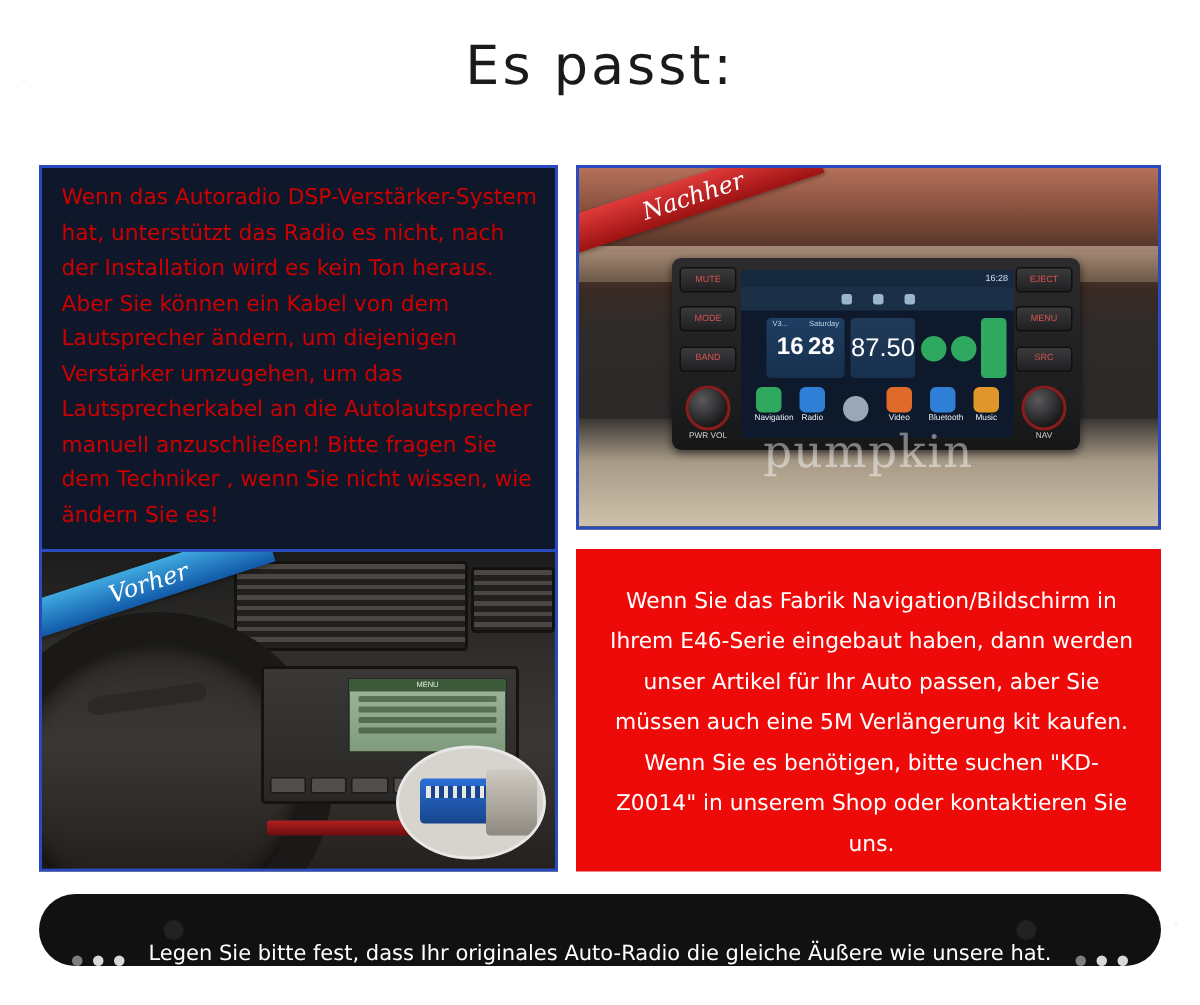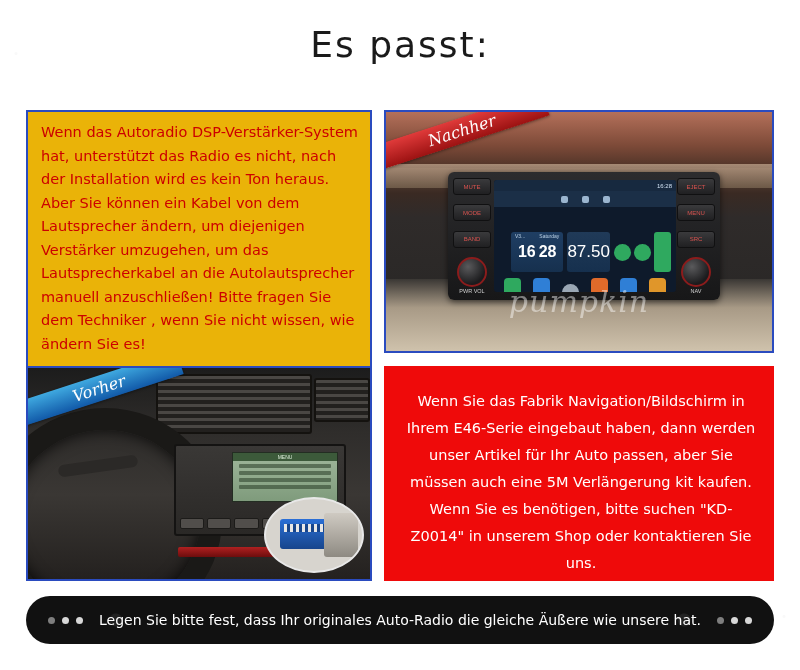--- a/index.html
+++ b/index.html
@@ -33,21 +33,21 @@
     font-weight: 400;
   }
   
   .panel-text-top {
     position: absolute;
     left: 26px;
     top: 110px;
     width: 346px;
     height: 302px;
     border: 2px solid #2a4bbf;
-    background: #eab308;
+    background: #0f172a;
     box-sizing: border-box;
     padding: 9px 10px 0 13px;
   }
   .panel-text-top p {
     margin: 0;
     color: #cc0000;
     font-size: 14.5px;
     line-height: 23.5px;
     font-family: "DejaVu Sans", sans-serif;
   }
@@ -124,21 +124,20 @@
     justify-content: center;
     gap: 14px;
   }
   .screen-top-row .dot {
     width: 7px; height: 7px; border-radius: 2px; background: #9bb5cf;
   }
   .screen-mid {
     display: flex;
     gap: 4px;
     padding: 5px 5px 0 17px;
-    margin-top: 20px;
   }
   .clock-tile {
     width: 54px; height: 40px;
     background: linear-gradient(180deg,#1f3e63,#16304e);
     border-radius: 3px;
     color: #fff;
     font-size: 16px;
     font-weight: bold;
     display: flex;
     align-items: center;
@@ -228,21 +227,20 @@
   .knob-label {
     font-size: 5.5px; color: #cfcfcf; margin-top: 1px;
   }
   .watermark {
     position: absolute;
     left: 50%;
     top: 172px;
     transform: translateX(-50%);
     color: rgba(255,255,255,.45);
     font-size: 30px;
-    font-style: italic;
     letter-spacing: 1px;
     font-family: "DejaVu Serif", serif;
   }
   
   .ribbon {
     position: absolute;
     color: #ffffff;
     font-size: 16px;
     font-style: italic;
     font-family: "DejaVu Serif", serif;
@@ -428,21 +426,21 @@
   
   .footer {
     position: absolute;
     left: 26px;
     top: 596px;
     width: 748px;
     height: 48px;
     background: #111111;
     border-radius: 24px;
     display: flex;
-    align-items: center;
+    align-items: flex-end;
     justify-content: center;
     gap: 16px;
     overflow: hidden;
   }
   .footer::before {
     content: "";
     position: absolute;
     inset: 0;
     background:
       radial-gradient(circle at 12% 50%, rgba(255,255,255,.07) 0 6px, transparent 7px),

